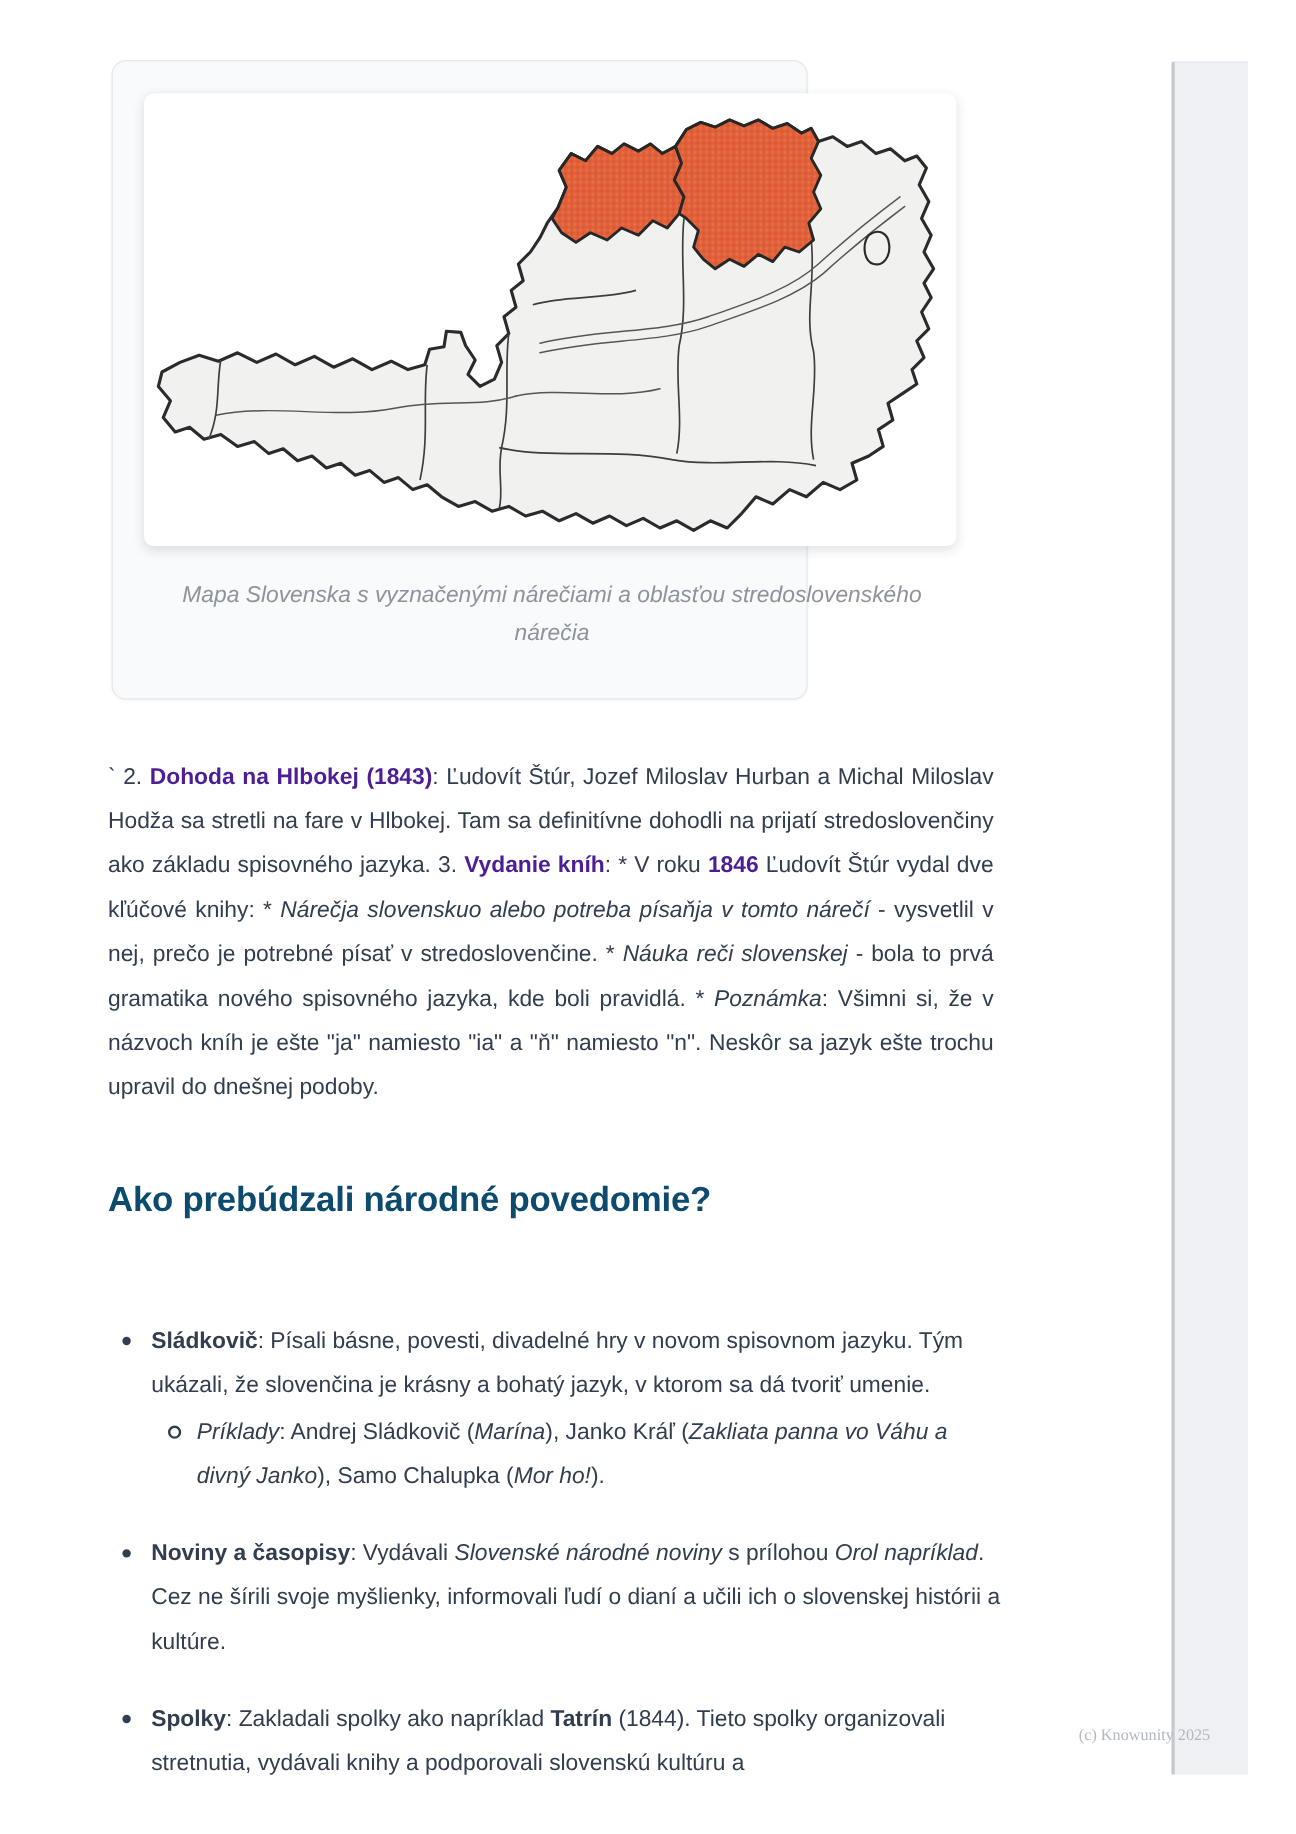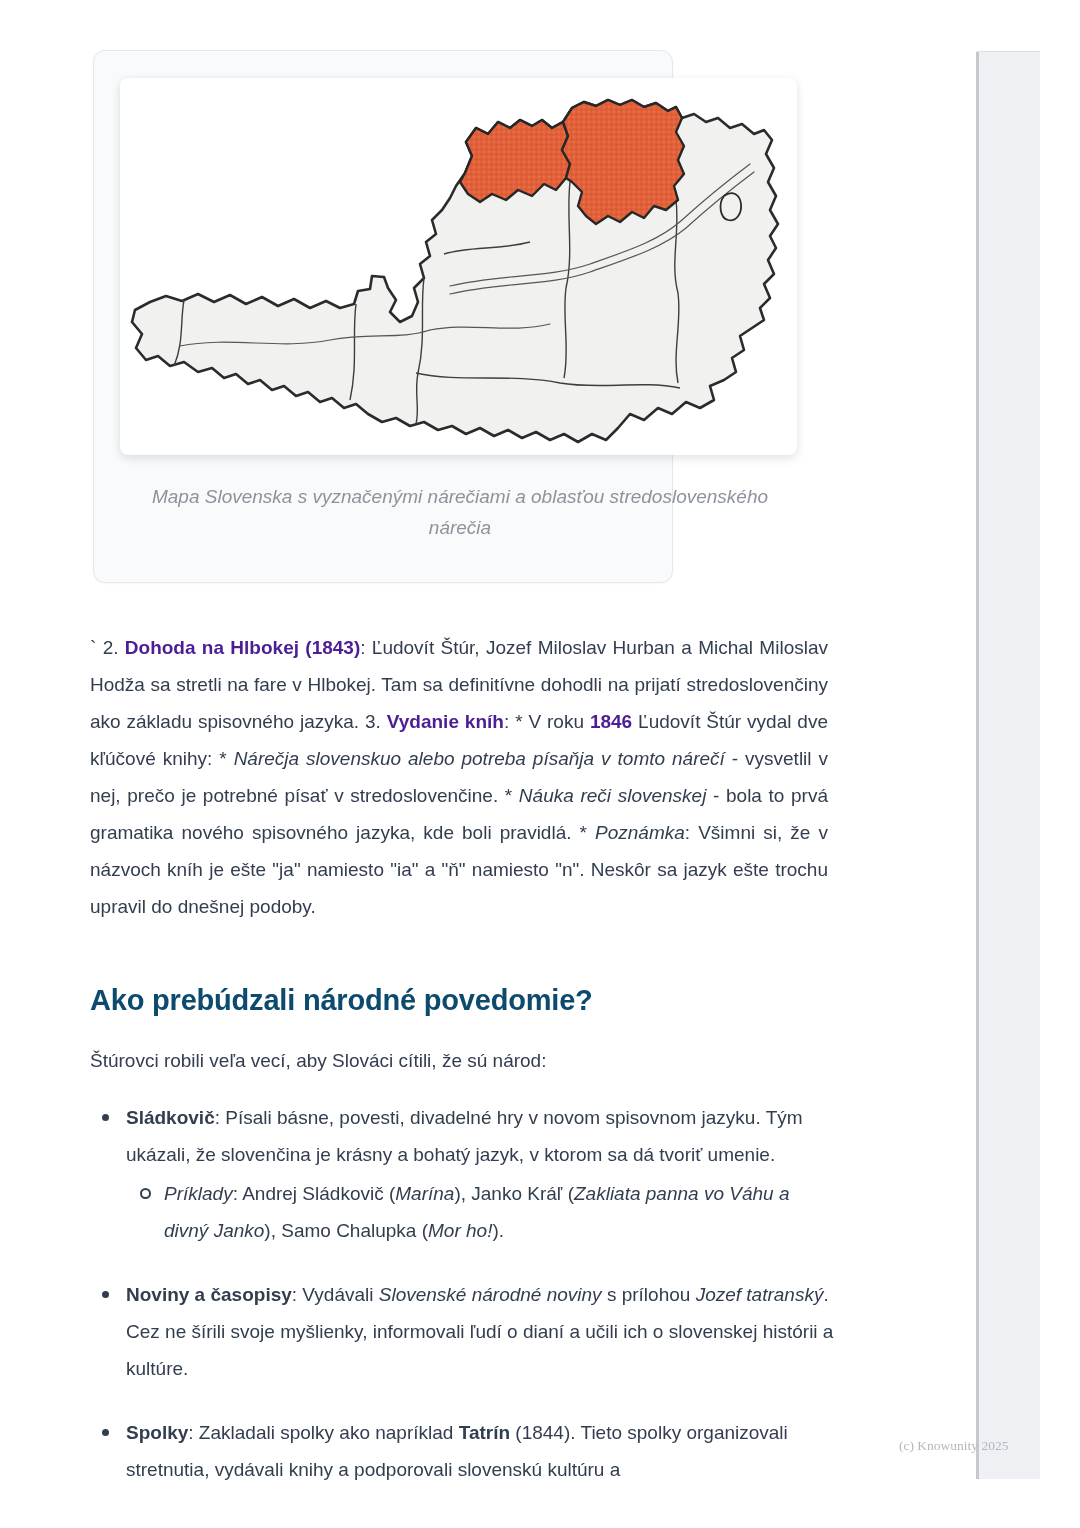--- a/index.html
+++ b/index.html
@@ -106,29 +106,28 @@
                    L 458,128 L 462,114 L 452,104 L 446,100 L 450,86 L 442,72 L 448,58 Z"></path>
         </g>
       </svg>
     </div>
     <figcaption class="map-caption">Mapa Slovenska s vyznačenými nárečiami a oblasťou stredoslovenského nárečia</figcaption>
   </figure>
 
   <p class="para"><span>` 2. </span><b>Dohoda na Hlbokej (1843)</b><span>: Ľudovít Štúr, Jozef Miloslav Hurban a Michal Miloslav Hodža sa stretli na fare v Hlbokej. Tam sa definitívne dohodli na prijatí stredoslovenčiny ako základu spisovného jazyka. 3. </span><b>Vydanie kníh</b><span>: * V roku </span><b>1846</b><span> Ľudovít Štúr vydal dve kľúčové knihy: * </span><i>Nárečja slovenskuo alebo potreba písaňja v tomto nárečí</i><span> - vysvetlil v nej, prečo je potrebné písať v stredoslovenčine. * </span><i>Náuka reči slovenskej</i><span> - bola to prvá gramatika nového spisovného jazyka, kde boli pravidlá. * </span><i>Poznámka</i><span>: Všimni si, že v názvoch kníh je ešte "ja" namiesto "ia" a "ň" namiesto "n". Neskôr sa jazyk ešte trochu upravil do dnešnej podoby.</span></p>
 
   <h2 class="section-heading">Ako prebúdzali národné povedomie?</h2>
-  <p class="intro">Štúrovci robili veľa vecí, aby Slováci cítili, že sú národ:</p>
 
   <ul class="bullet-list">
     <li class="li1"><b>Sládkovič</b><span>: Písali básne, povesti, divadelné hry v novom spisovnom jazyku. Tým ukázali, že slovenčina je krásny a bohatý jazyk, v ktorom sa dá tvoriť umenie.</span>
       <ul class="sub-list">
         <li class="li2"><i>Príklady</i><span>: Andrej Sládkovič (</span><i>Marína</i><span>), Janko Kráľ (</span><i>Zakliata panna vo Váhu a divný Janko</i><span>), Samo Chalupka (</span><i>Mor ho!</i><span>).</span></li>
       </ul>
     </li>
-    <li class="li1"><b>Noviny a časopisy</b><span>: Vydávali </span><i>Slovenské národné noviny</i><span> s prílohou </span><i>Jozef tatranský</i><span>. Cez ne šírili svoje myšlienky, informovali ľudí o dianí a učili ich o slovenskej histórii a kultúre.</span></li>
+    <li class="li1"><b>Noviny a časopisy</b><span>: Vydávali </span><i>Slovenské národné noviny</i><span> s prílohou </span><i>Orol napríklad</i><span>. Cez ne šírili svoje myšlienky, informovali ľudí o dianí a učili ich o slovenskej histórii a kultúre.</span></li>
     <li class="li1"><b>Spolky</b><span>: Zakladali spolky ako napríklad </span><b>Tatrín</b><span> (1844). Tieto spolky organizovali stretnutia, vydávali knihy a podporovali slovenskú kultúru a</span></li>
   </ul>
 
   <div class="scroll-strip"></div>
 
   <div class="watermark">(c) Knowunity 2025</div>
 
 </div>
 
 </body></html>

